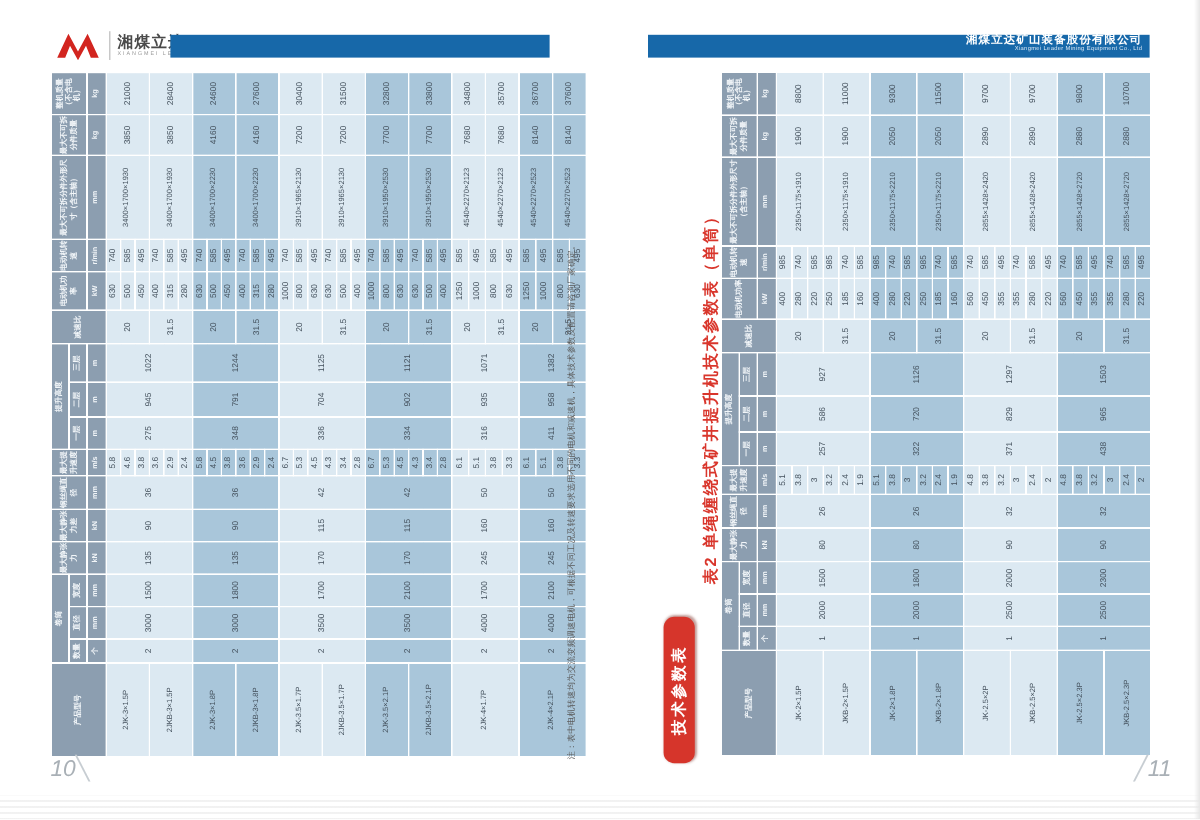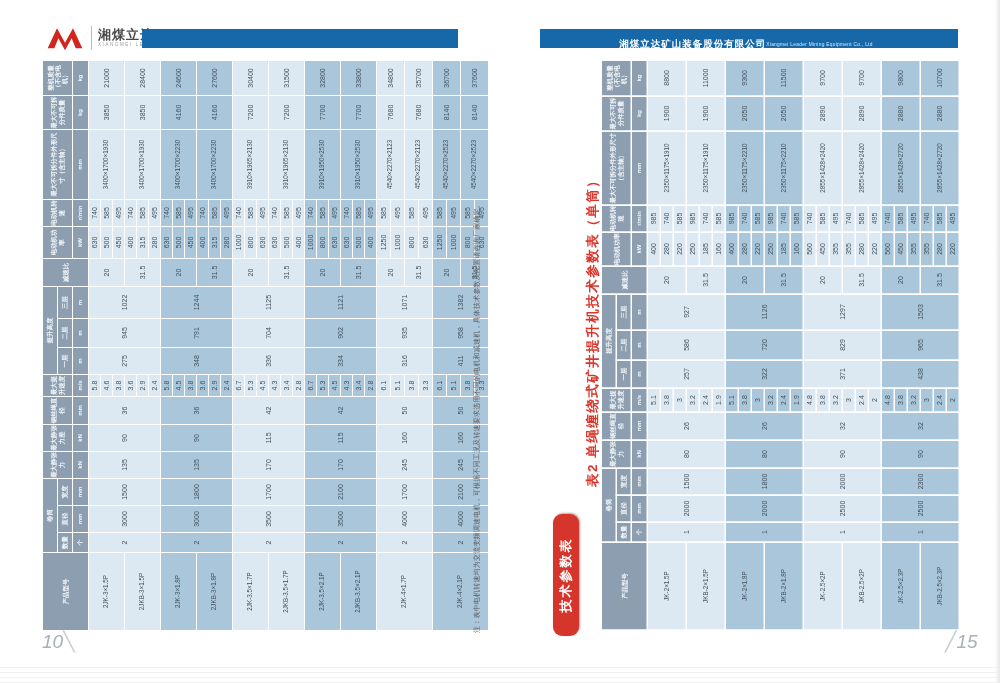--- a/index.html
+++ b/index.html
@@ -8,21 +8,21 @@
   .page{position:absolute;top:0;width:500px;height:683px;background:#fff;}
   
   .bluebar{position:absolute;background:#1768A9;}
   .logo-wrap{position:absolute;left:45px;top:24px;display:flex;align-items:center;gap:6px;}
   .logo-mark{width:40px;height:27px;}
   .logo-div{width:1px;height:24px;background:#bbb;}
   .logo-txt{display:flex;flex-direction:column;line-height:1;}
   .logo-cn{font-size:13px;font-weight:bold;color:#4a4a4a;letter-spacing:1px;}
   .logo-en{font-size:4.5px;color:#999;letter-spacing:1.6px;margin-top:2px;}
   .company{position:absolute;left:540px;top:29px;width:418px;height:19px;background:#1768A9;
-           display:flex;flex-direction:row;align-items:flex-end;justify-content:center;
+           display:flex;flex-direction:column;align-items:flex-end;
            padding:0 6px 0 0;box-sizing:border-box;line-height:1;}
   .company-cn{font-size:9.5px;font-weight:bold;color:#fff;letter-spacing:1px;}
   .company-en{font-size:4.8px;color:#dce9f4;margin-top:1.5px;letter-spacing:.3px;}
   
   .rot{position:absolute;transform:rotate(-90deg);}
   
   table.spec{border-collapse:collapse;table-layout:fixed;width:570px;}
   .spec th,.spec td{border:1px solid #fff;text-align:center;vertical-align:middle;
        padding:0;overflow:hidden;white-space:normal;}
   .spec th{background:#8C9EB0;color:#F2F6F9;font-size:6.4px;font-weight:bold;line-height:1.12;}
@@ -679,19 +679,19 @@
                 <td class="dark c-speed">2</td>
                 <td class="dark c-kw">220</td>
                 <td class="dark c-rpm">495</td>
               </tr>
             </tbody>
           </table>
         </div>
     </div>
 
     <div class="pagenum" style="left:445px;top:630px;">
-      <span class="slash">╱</span><span>15</span>
+      <span class="slash">╱</span><span>11</span>
     </div>
   </div>
 
   <div class="scan-bottom"></div>
   <div class="scan-right"></div>
 </div>
 
 </body></html>

